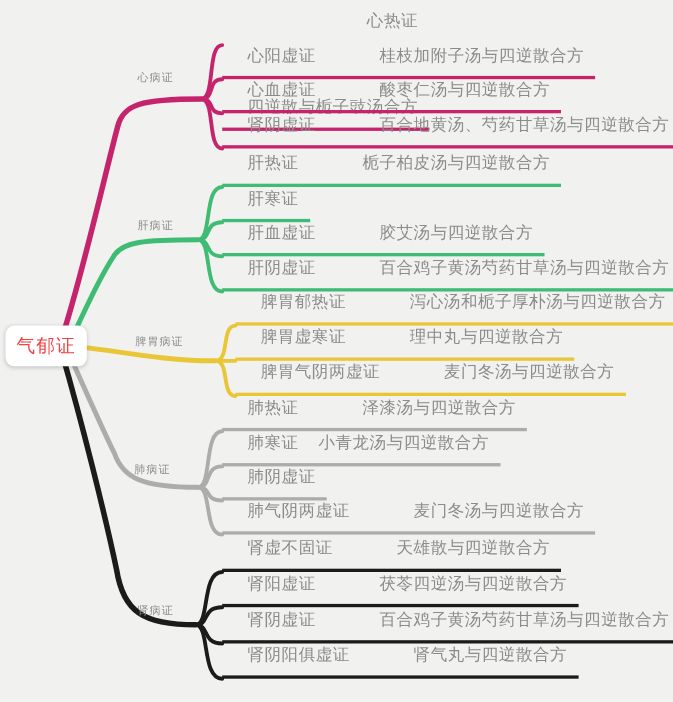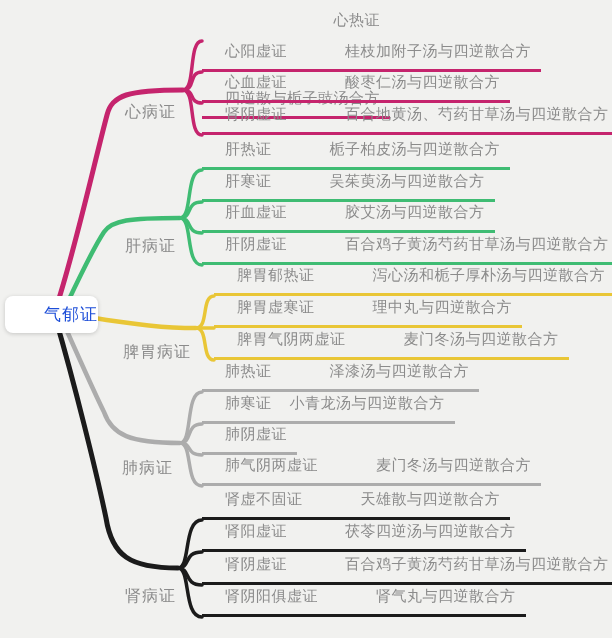--- a/index.html
+++ b/index.html
@@ -8,22 +8,22 @@
   #wires{position:absolute;left:0;top:0;z-index:1;}
   #nodes{position:absolute;left:0;top:0;width:612px;height:638px;z-index:2;pointer-events:none;}
   #nodes *{pointer-events:auto;}
   .root-node{
     position:absolute;display:flex;align-items:center;justify-content:center;
     background:#ffffff;border-radius:8px;
     box-shadow:0 1px 4px rgba(0,0,0,0.18);
     font-size:17px;letter-spacing:1px;cursor:pointer;
   }
   .branch-label{
-    position:absolute;font-size:16px;color:#8b8b8b;letter-spacing:1px;
-    white-space:nowrap;line-height:20px;cursor:pointer;margin-top:40px;
+    position:absolute;font-size:10px;color:#8b8b8b;letter-spacing:1px;
+    white-space:nowrap;line-height:20px;cursor:pointer;
   }
   .row{
     position:absolute;display:inline-flex;gap:58px;align-items:flex-end;
     border-bottom-style:solid;border-bottom-width:3px;
     padding:0 10px 8px 23px;white-space:nowrap;
   }
   .row span{
     font-size:15px;color:#8b8b8b;line-height:20px;letter-spacing:0.5px;cursor:pointer;
   }
 </style>
@@ -51,21 +51,21 @@
       <path d="M180,443 C193,443 185,424 202,424" fill="none" stroke="#acacac" stroke-width="3.5" stroke-linecap="round"></path>
       <path d="M180,443 C193,443 185,455 202,455" fill="none" stroke="#acacac" stroke-width="3.5" stroke-linecap="round"></path>
       <path d="M180,443 C193,443 185,486 202,486" fill="none" stroke="#acacac" stroke-width="3.5" stroke-linecap="round"></path>
       <path d="M56,320 C74,382 96,470 106,518 C112,556 130,568 178,568" fill="none" stroke="#1b1b1b" stroke-width="5" stroke-linecap="round"></path>
       <path d="M178,568 C191,568 183,520 202,520" fill="none" stroke="#1b1b1b" stroke-width="3.5" stroke-linecap="round"></path>
       <path d="M178,568 C191,568 183,552 202,552" fill="none" stroke="#1b1b1b" stroke-width="3.5" stroke-linecap="round"></path>
       <path d="M178,568 C191,568 183,585 202,585" fill="none" stroke="#1b1b1b" stroke-width="3.5" stroke-linecap="round"></path>
       <path d="M178,568 C191,568 183,617 202,617" fill="none" stroke="#1b1b1b" stroke-width="3.5" stroke-linecap="round"></path>
     </svg>
   <div id="nodes">
-    <div class="root-node" id="root-node" style="left: 5px; top: 296px; width: 93px; height: 37px; background: rgb(255, 255, 255); color: #1d4ed8; justify-content: flex-end;">
+    <div class="root-node" id="root-node" style="left: 5px; top: 296px; width: 74px; height: 37px; background: rgb(255, 255, 255); color: #ef4444;">
       <span>气郁证</span>
     </div>
   <div class="branch-label" style="left: 125px; top: 62px;">心病证</div>
       <div class="row" style="left: 202px; top: 10px; border-bottom-color: rgb(197, 36, 109); flex-direction: column;">
         <span>心热证</span>
         <span>四逆散与栀子豉汤合方</span>
       </div>
       <div class="row" style="left: 202px; top: 41px; border-bottom-color: rgb(197, 36, 109);">
         <span>心阳虚证</span>
         <span>桂枝加附子汤与四逆散合方</span>
@@ -78,21 +78,20 @@
         <span>肾阴虚证</span>
         <span>百合地黄汤、芍药甘草汤与四逆散合方</span>
       </div>
       <div class="branch-label" style="left: 125px; top: 196px;">肝病证</div>
       <div class="row" style="left: 202px; top: 139px; border-bottom-color: rgb(63, 188, 115);">
         <span>肝热证</span>
         <span>栀子柏皮汤与四逆散合方</span>
       </div>
       <div class="row" style="left: 202px; top: 171px; border-bottom-color: rgb(63, 188, 115);">
         <span>肝寒证</span>
-        <span>吴茱萸汤与四逆散合方</span>
       </div>
       <div class="row" style="left: 202px; top: 202px; border-bottom-color: rgb(63, 188, 115);">
         <span>肝血虚证</span>
         <span>胶艾汤与四逆散合方</span>
       </div>
       <div class="row" style="left: 202px; top: 234px; border-bottom-color: rgb(63, 188, 115);">
         <span>肝阴虚证</span>
         <span>百合鸡子黄汤芍药甘草汤与四逆散合方</span>
       </div>
       <div class="branch-label" style="left: 123px; top: 303px; font-family: Liberation Mono, monospace;">脾胃病证</div>

